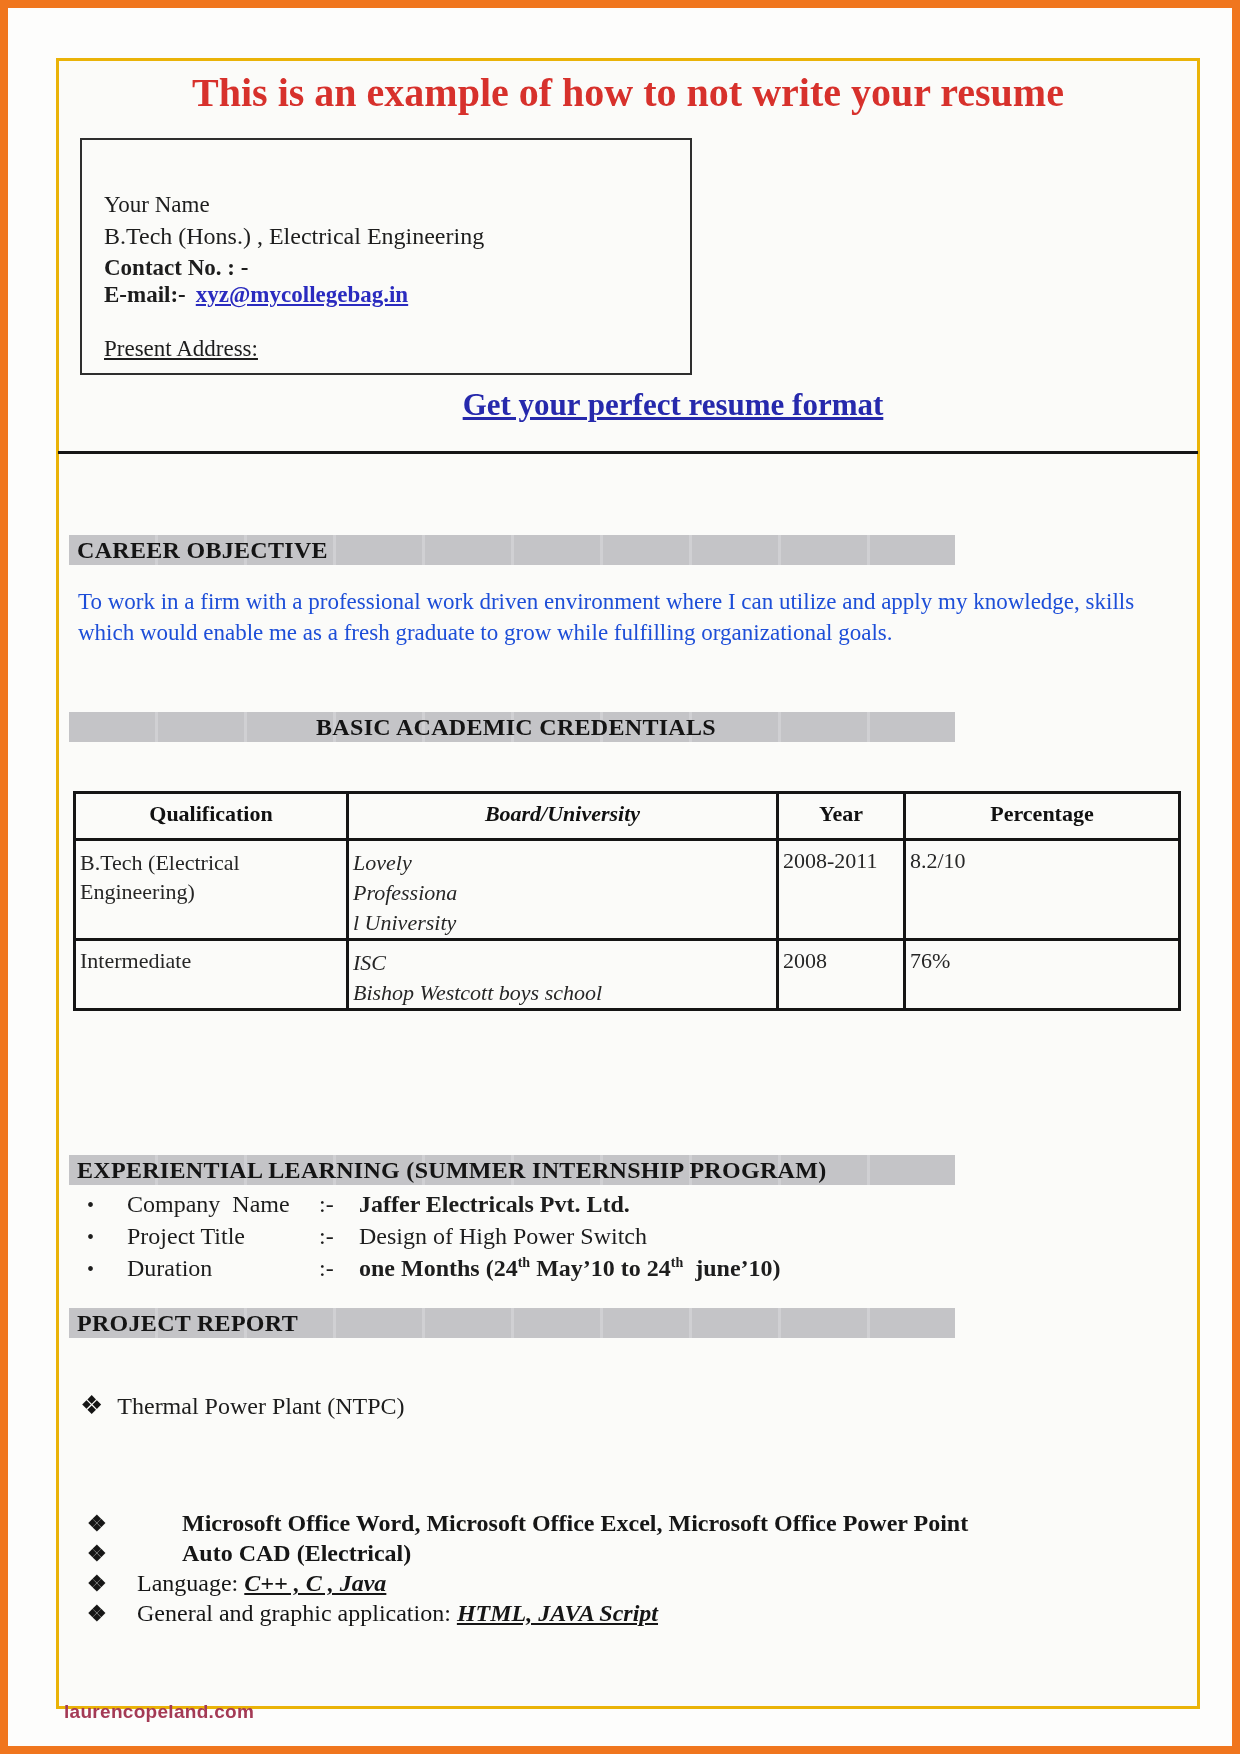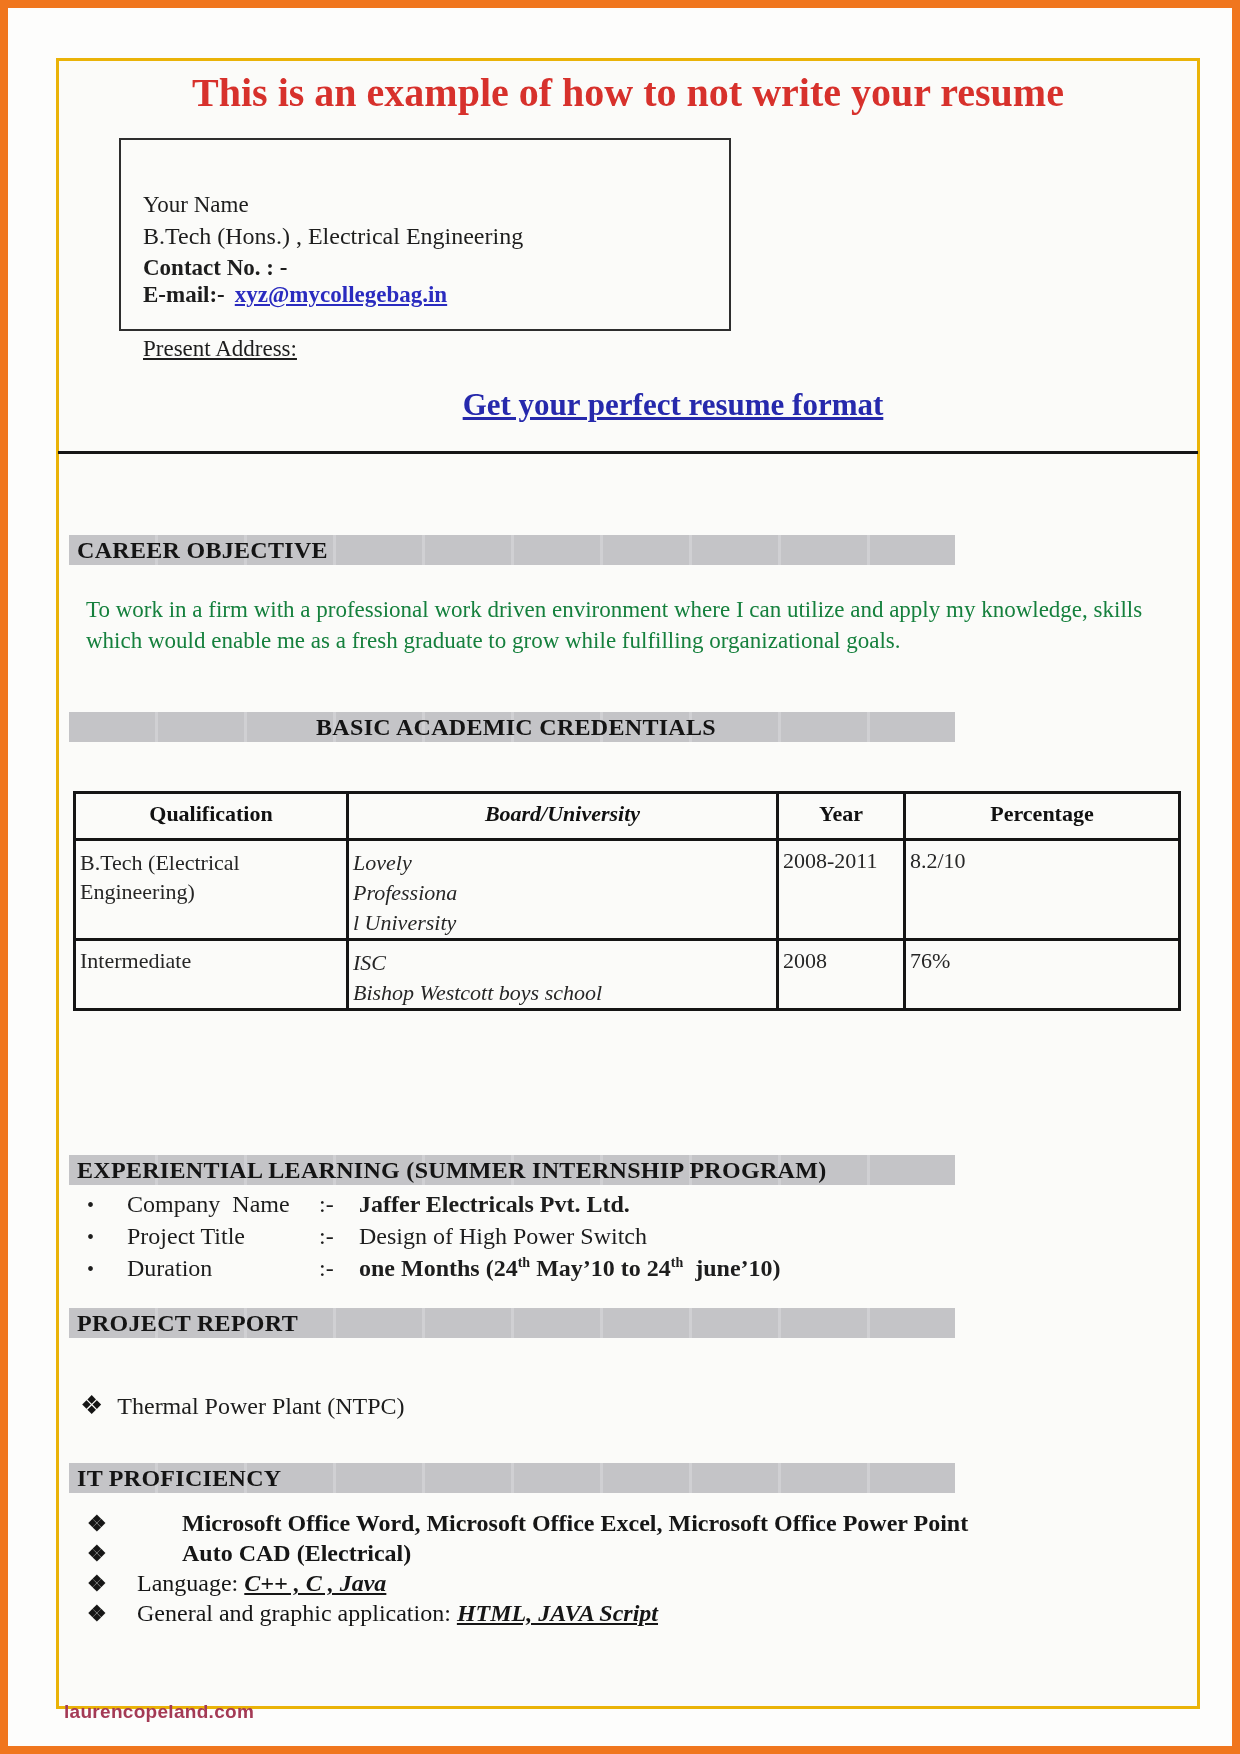--- a/index.html
+++ b/index.html
@@ -11,22 +11,22 @@
   }
   .doc{
     position:absolute; left:48px; top:50px; width:1144px; height:1651px;
     box-sizing:border-box; border:3px solid #eab308; background:#fbfbf9;
   }
   .banner-title{
     position:absolute; left:0; top:8px; width:100%;
     text-align:center; font-size:40px; font-weight:bold; color:#d7312c;
   }
   .contact-card{
-    position:absolute; left:21px; top:77px; width:612px; height:193px;
-    box-sizing:border-box; border:2px solid #2e2e2e; background:#fbfbf9;margin-left:39px;
+    position:absolute; left:21px; top:77px; width:612px; height:237px;
+    box-sizing:border-box; border:2px solid #2e2e2e; background:#fbfbf9;
   }
   .cline{position:absolute; left:22px; font-size:23px; color:#1d1d1d; white-space:nowrap;}
   .c-name{top:52px;}
   .c-degree{top:83px; font-size:24px;}
   .c-contact{top:115px; font-weight:bold;}
   .c-email{top:142px;}
   .c-email .lbl{font-weight:bold; margin-right:10px;}
   .email-link{color:#2a2bbf; font-weight:bold; text-decoration:underline; cursor:pointer;}
   .c-present{top:196px; text-decoration:underline;}
   .cta-wrap{position:absolute; left:0; top:326px; width:100%; text-align:center;margin-left:45px;}
@@ -43,21 +43,21 @@
     line-height:30px; padding-left:8px; box-sizing:border-box;
     letter-spacing:0.3px; white-space:nowrap;
   }
   .bar-career{top:474px;}
   .bar-basic{top:651px;text-align:center;}
   .bar-exp{top:1094px;}
   .bar-project{top:1247px;}
   .bar-it{top:1402px;}
   .objective{
     position:absolute; left:10px; top:516px; width:1096px;
-    font-size:23px; line-height:31px; color:#15803d; margin:17px;
+    font-size:23px; line-height:31px; color:#1d4ed8; margin:9px;
   }
   .cred-table{
     position:absolute; left:14px; top:730px; width:1105px;
     border-collapse:collapse; table-layout:fixed;
     font-size:22px; color:#262626;
   }
   .cred-table th,.cred-table td{
     border:3px solid #151515; vertical-align:top;
     padding:7px 4px 0 4px; overflow:hidden;
   }
@@ -169,21 +169,20 @@
         <span class="v-bold"><span>one Months (24</span><sup>th</sup><span> May’10 to 24</span><sup>th</sup><span> &nbsp;june’10)</span></span>
       </div>
     </div>
 
     <div class="bar bar-project">PROJECT REPORT</div>
 
     <div class="solo-item">
       <span class="dia">❖</span><span>Thermal Power Plant (NTPC)</span>
     </div>
 
-    <div class="bar bar-it">IT PROFICIENCY</div>
 
     <div class="it-list">
       <div class="it-row">
         <span class="dia">❖</span>
         <span class="it-bold">Microsoft Office Word, Microsoft Office Excel, Microsoft Office Power Point</span>
       </div>
       <div class="it-row">
         <span class="dia">❖</span>
         <span class="it-bold">Auto CAD (Electrical)</span>
       </div>

